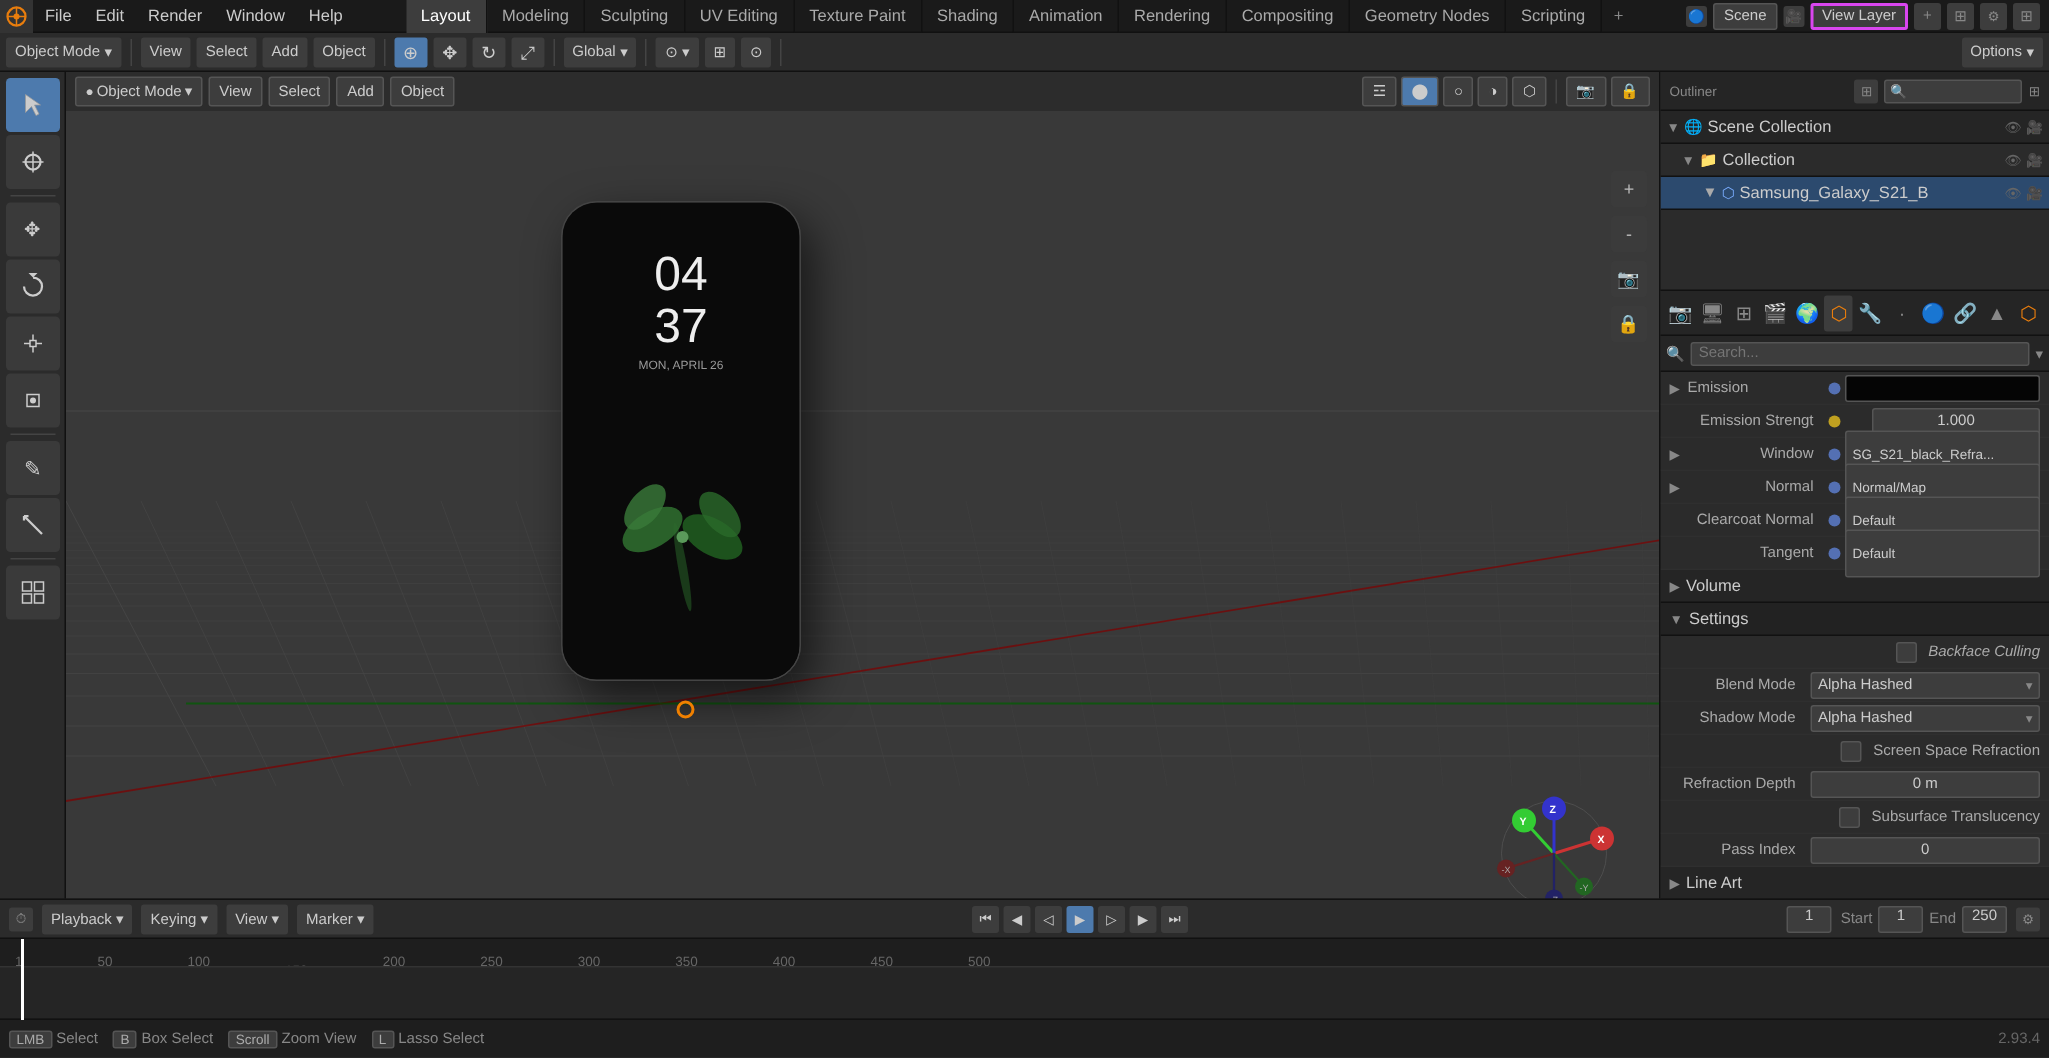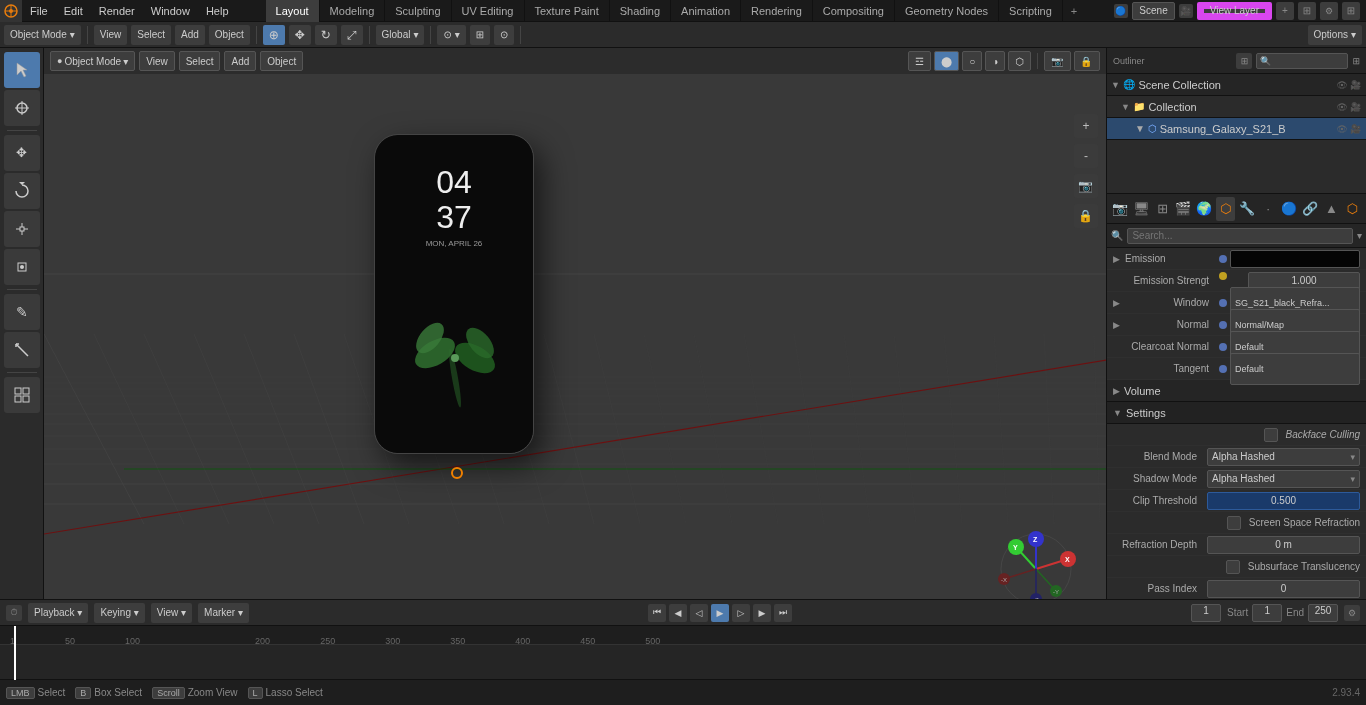--- a/index.html
+++ b/index.html
@@ -536,21 +536,21 @@
     <div class="workspace-tab">Compositing</div>
     <div class="workspace-tab">Geometry Nodes</div>
     <div class="workspace-tab">Scripting</div>
     <div class="plus-tab">+</div>
   </div>
 
   <div style="margin-left:auto; display:flex; align-items:center; gap:4px; padding-right:6px;">
     <div style="width:14px;height:14px;background:#3d3d3d;border-radius:2px;display:flex;align-items:center;justify-content:center;font-size:9px;cursor:pointer;color:#888;">🔵</div>
     <div style="background:#3d3d3d;border:1px solid #555;border-radius:2px;padding:0 6px;height:18px;display:flex;align-items:center;font-size:10px;cursor:pointer;color:#ccc;">Scene</div>
     <div style="width:14px;height:14px;background:#3d3d3d;border-radius:2px;display:flex;align-items:center;justify-content:center;font-size:9px;cursor:pointer;color:#888;">🎥</div>
-    <div style="background:#3d3d3d;border:7px solid #d946ef;border-radius:2px;padding:0 6px;height:18px;display:flex;align-items:center;font-size:10px;cursor:pointer;color:#ccc;">View Layer</div>
+    <div style="background:#3d3d3d;border:2px solid #d946ef;border-radius:2px;padding:0 6px;height:18px;display:flex;align-items:center;font-size:10px;cursor:pointer;color:#ccc;">View Layer</div>
     <div style="width:18px;height:18px;background:#3d3d3d;border-radius:2px;display:flex;align-items:center;justify-content:center;font-size:10px;cursor:pointer;color:#888;">+</div>
     <div style="width:18px;height:18px;background:#3d3d3d;border-radius:2px;display:flex;align-items:center;justify-content:center;font-size:10px;cursor:pointer;color:#888;">⊞</div>
     <div style="width:18px;height:18px;background:#3d3d3d;border-radius:2px;display:flex;align-items:center;justify-content:center;font-size:9px;cursor:pointer;color:#888;">⚙</div>
     <div style="width:18px;height:18px;background:#3d3d3d;border-radius:2px;display:flex;align-items:center;justify-content:center;font-size:10px;cursor:pointer;color:#888;">⊞</div>
   </div>
 </div>
 
 <div class="toolbar-bar">
   <button class="toolbar-btn">
     <span>Object Mode</span> ▾
@@ -868,21 +868,21 @@
       <span class="prop-label" style="text-align:left;">Emission</span>
       <div style="display:flex;align-items:center;gap:3px;flex:1;">
         <div style="width:8px;height:8px;border-radius:50%;background:#5470b3;flex-shrink:0;"></div>
         <div style="flex:1;height:18px;background:#050505;border:1px solid #555;border-radius:2px;"></div>
       </div>
     </div>
 
     <div class="prop-row">
       <span style="color:#888;font-size:9px;width:8px;"></span>
       <span class="prop-label">Emission Strengt</span>
-      <div style="display:flex;gap:21px;flex:1;">
+      <div style="display:flex;align-items:center;gap:21px;flex:1;">
         <div style="width:8px;height:8px;border-radius:50%;background:#c0a020;flex-shrink:0;"></div>
         <div class="prop-number">1.000</div>
       </div>
     </div>
 
     <div class="prop-row">
       <span style="color:#888;font-size:9px;width:8px;">▶</span>
       <span class="prop-label">Window</span>
       <div style="display:flex;align-items:center;gap:3px;flex:1;">
         <div style="width:8px;height:8px;border-radius:50%;background:#5470b3;flex-shrink:0;"></div>
@@ -943,24 +943,20 @@
     </div>
 
     <div class="prop-row">
       <span class="prop-label">Shadow Mode</span>
       <div class="prop-dropdown">
         <span style="font-size:10px;">Alpha Hashed</span>
         <span style="font-size:9px;color:#888;">▾</span>
       </div>
     </div>
 
-    <div class="prop-row">
-      <span class="prop-label">Clip Threshold</span>
-      <div class="prop-number prop-number-blue">0.500</div>
-    </div>
 
     <div class="prop-row" style="justify-content:flex-end;">
       <div style="display:flex;align-items:center;gap:4px;margin-left:auto;">
         <div class="prop-checkbox"></div>
         <span style="font-size:10px;color:#aaa;">Screen Space Refraction</span>
       </div>
     </div>
 
     <div class="prop-row">
       <span class="prop-label">Refraction Depth</span>

